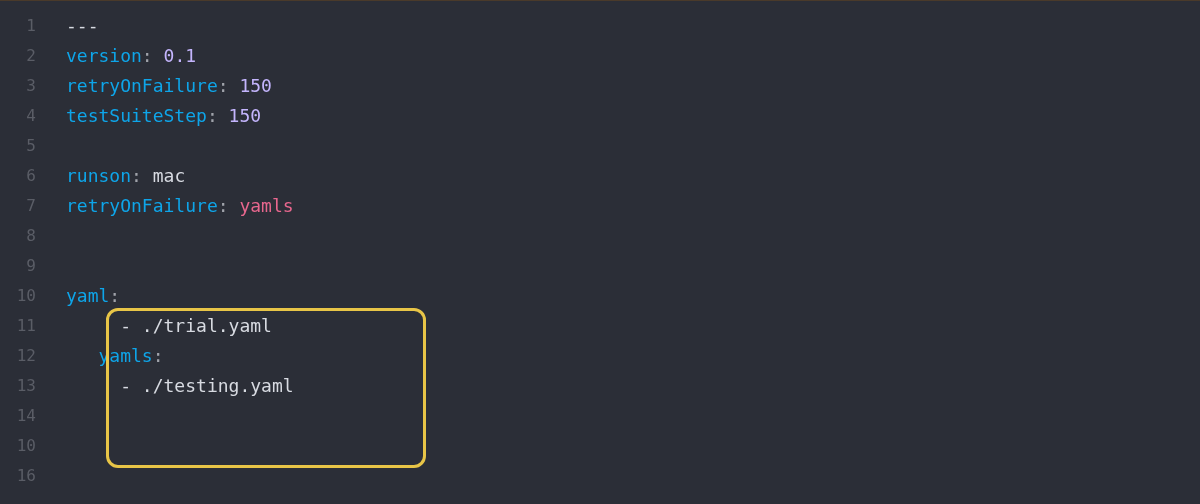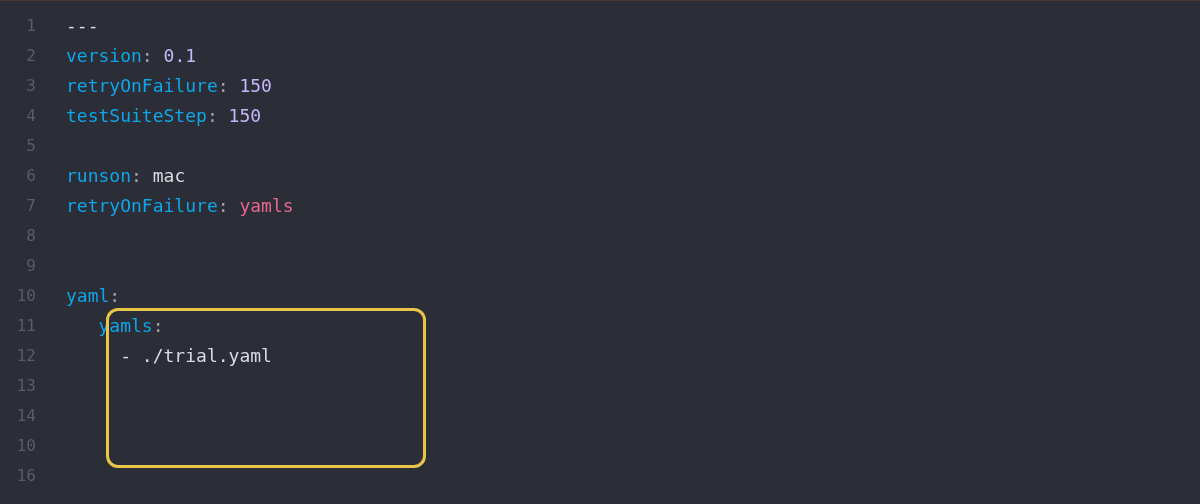--- a/index.html
+++ b/index.html
@@ -83,18 +83,19 @@
   <div class="code-line"><span class="tok-default">---</span></div>
       <div class="code-line"><span class="tok-key">version</span><span class="tok-punct">: </span><span class="tok-number">0.1</span></div>
       <div class="code-line"><span class="tok-key">retryOnFailure</span><span class="tok-punct">: </span><span class="tok-number">150</span></div>
       <div class="code-line"><span class="tok-key">testSuiteStep</span><span class="tok-punct">: </span><span class="tok-number">150</span></div>
       <div class="code-line">&nbsp;</div>
       <div class="code-line"><span class="tok-key">runson</span><span class="tok-punct">: </span><span class="tok-string">mac</span></div>
       <div class="code-line"><span class="tok-key">retryOnFailure</span><span class="tok-punct">: </span><span class="tok-bool">yamls</span></div>
       <div class="code-line">&nbsp;</div>
       <div class="code-line">&nbsp;</div>
       <div class="code-line"><span class="tok-key">yaml</span><span class="tok-punct">:</span></div>
+      <div class="code-line"><span class="tok-default">     - </span><span class="tok-string">./trial.yaml</span></div>
       <div class="code-line"><span class="tok-default">   </span><span class="tok-key">yamls</span><span class="tok-punct">:</span></div>
-      <div class="code-line"><span class="tok-default">     - </span><span class="tok-string">./trial.yaml</span></div>
+      <div class="code-line"><span class="tok-default">     - </span><span class="tok-string">./testing.yaml</span></div>
       <div class="code-line">&nbsp;</div>
       <div class="code-line">&nbsp;</div>
     </div>
 </div>
 
 </body></html>

